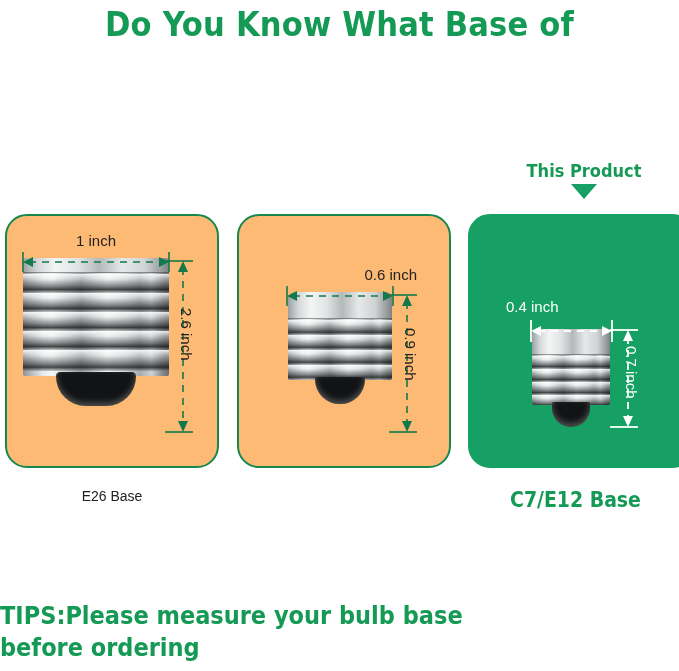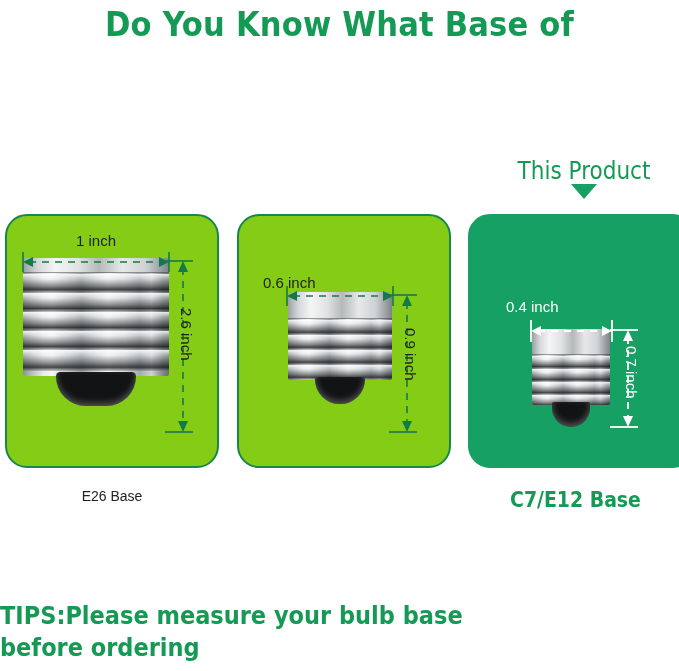--- a/index.html
+++ b/index.html
@@ -18,35 +18,35 @@
     font-weight:bold;font-size:34px;line-height:40px;
     letter-spacing:.2px;
   }
   .title .ln{display:block;}
 
   
   .callout{
     position:absolute;left:489px;top:160px;width:190px;text-align:center;
   }
   .callout-label{
-    color:#149A54;font-weight:normal;font-size:24px;line-height:22px;
+    color:#149A54;font-weight:bold;font-size:18px;line-height:22px;
     font-family:"DejaVu Sans Condensed","Liberation Sans",sans-serif;
   }
   .callout-arrow{
     width:0;height:0;margin:2px auto 0 auto;
     border-left:13px solid transparent;border-right:13px solid transparent;
     border-top:15px solid #17A063;
   }
 
   
   .card{
     position:absolute;top:214px;height:254px;
     border-radius:22px;box-sizing:border-box;
   }
-  .card.plain{border:2px solid #17874C;background:#84cc16;}
+  .card.plain{border:2px solid #17874C;background:#fdba74;}
   .card.filled{background:#17A063;border:2px solid #17A063;}
 
   #card-1{left:5px;width:214px;}
   #card-2{left:237px;width:214px;}
   #card-3{left:468px;width:226px;}
 
   
   .bulb{position:absolute;}
   .bulb .shell{
     position:absolute;left:0;top:0;width:100%;
@@ -193,21 +193,21 @@
       <polygon class="ah" points="48,80 58,75 58,85"></polygon>
       <polygon class="ah" points="154,80 144,75 144,85"></polygon>
 
       <line class="dl" x1="150" y1="79" x2="178" y2="79"></line>
       <line class="dl" x1="150" y1="216" x2="178" y2="216"></line>
       <line class="dl-dash" x1="168" y1="86" x2="168" y2="210"></line>
       <polygon class="ah" points="168,79 163,90 173,90"></polygon>
       <polygon class="ah" points="168,216 163,205 173,205"></polygon>
     </svg>
 
-    <div class="dim-label" style="left:24px;top:58px;width:154px;text-align:left;">0.6 inch</div>
+    <div class="dim-label" style="left:24px;top:50px;width:154px;text-align:right;">0.6 inch</div>
     <div class="dim-v-label" style="left:180px;top:112px;">0.9 inch</div>
   </div>
 
   <div class="card filled" id="card-3">
     <div class="bulb" style="left:62px;top:113px;width:78px;height:98px;">
       <div class="shell" style="height:76px;border-radius:6px 6px 2px 2px;">
         <div class="collar" style="height:25px;border-radius:6px 6px 0 0;"></div>
         <div class="threads">
           <div class="thread" style="top:27px;height:13px;"></div>
           <div class="thread" style="top:40px;height:13px;"></div>

